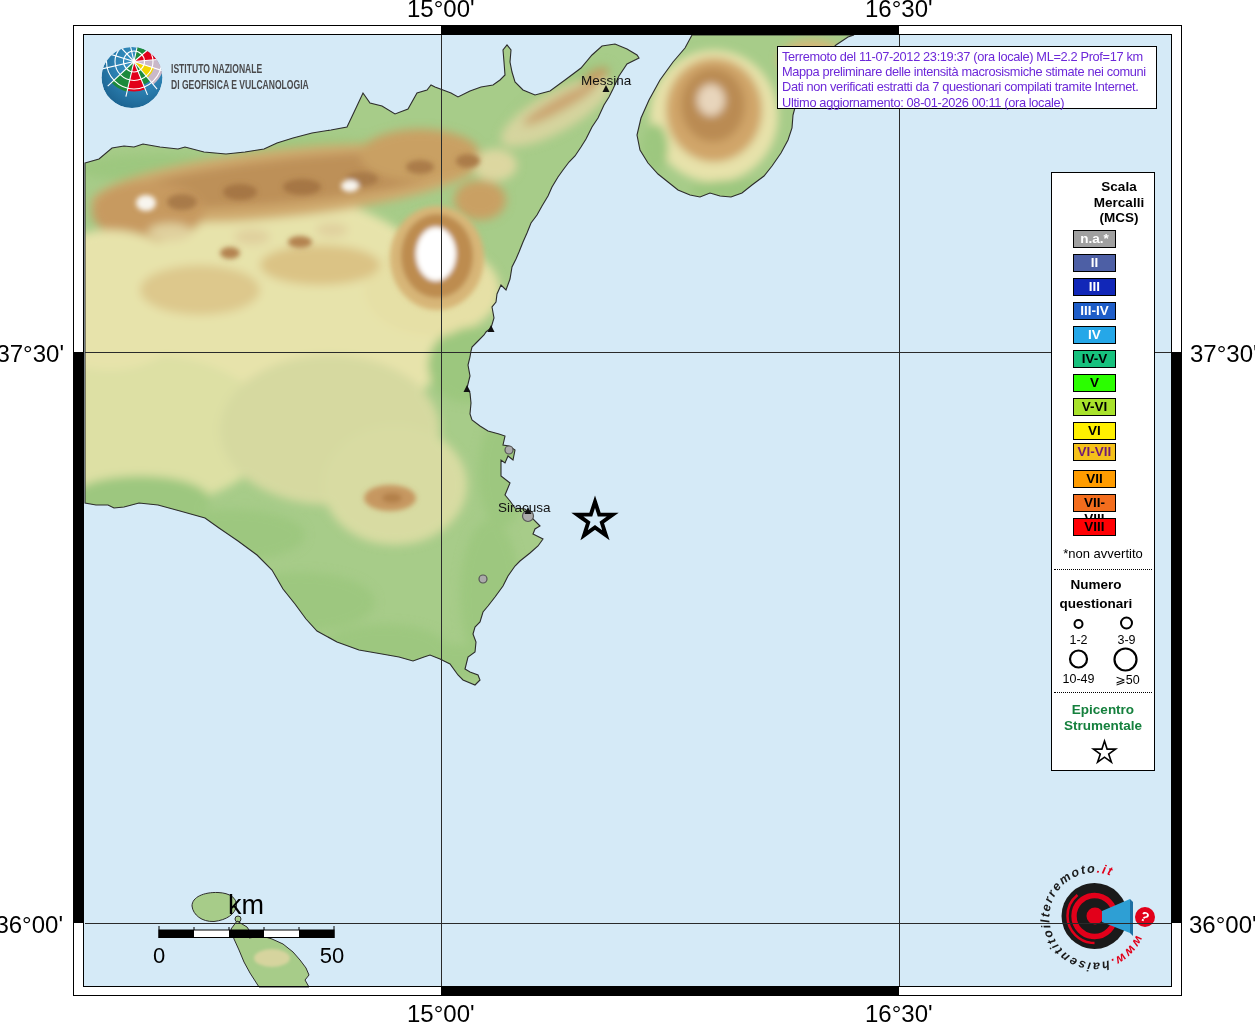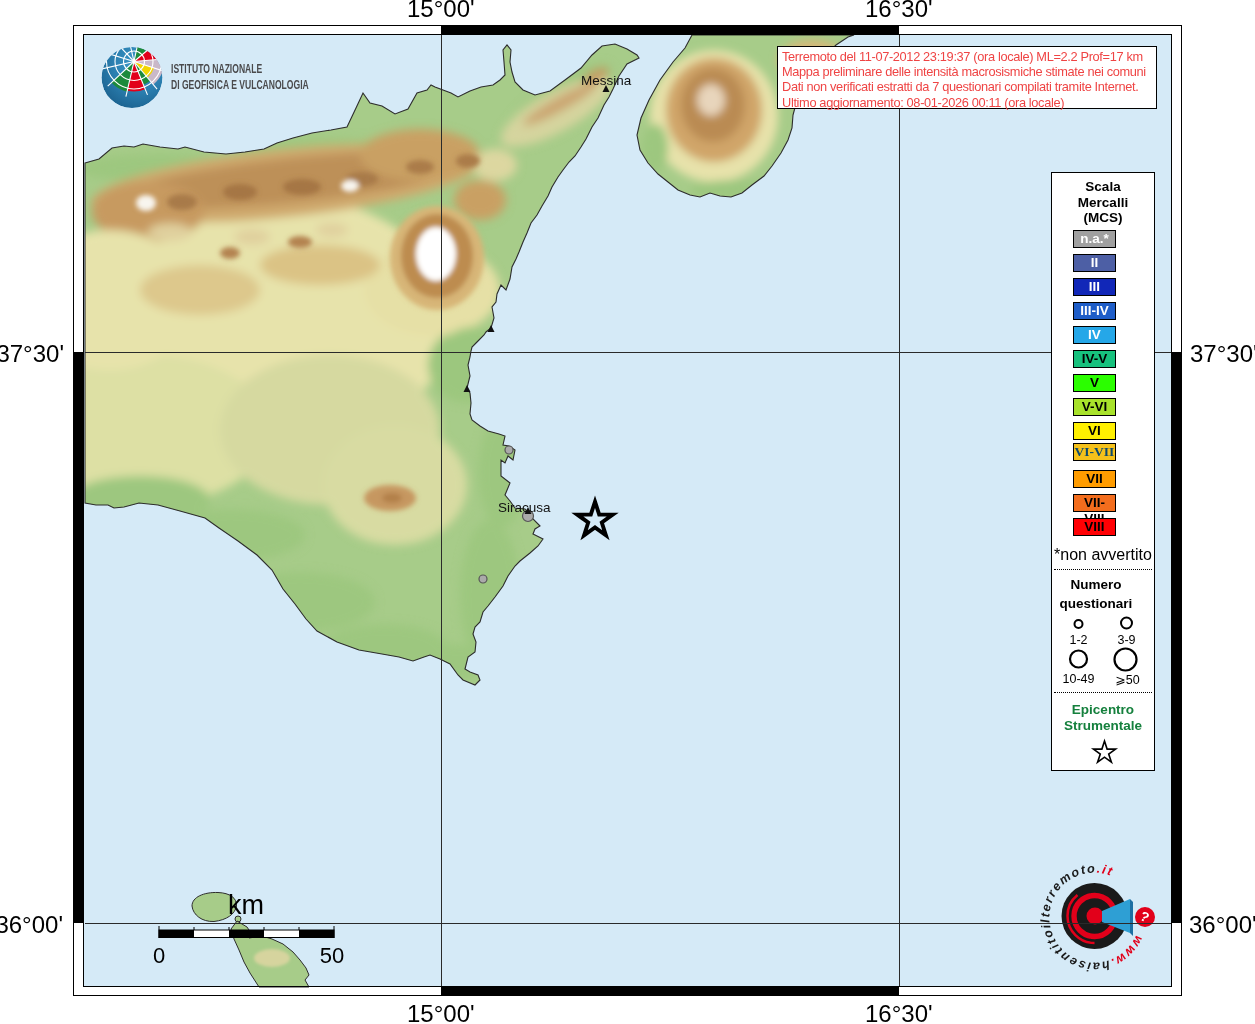--- a/index.html
+++ b/index.html
@@ -235,43 +235,43 @@
 
 <div class="axlab" style="left:407px;top:-3px;">15°00'</div>
 <div class="axlab" style="left:865px;top:-3px;">16°30'</div>
 <div class="axlab" style="left:407px;top:1002px;">15°00'</div>
 <div class="axlab" style="left:865px;top:1002px;">16°30'</div>
 <div class="axlab" style="right:1191px;top:342px;">37°30'</div>
 <div class="axlab" style="right:1192px;top:913px;">36°00'</div>
 <div class="axlab" style="left:1190px;top:342px;">37°30'</div>
 <div class="axlab" style="left:1189px;top:913px;">36°00'</div>
 
-<div style="position:absolute;left:777px;top:46px;width:380px;height:63px;background:#fff;border:1.5px solid #000;box-sizing:border-box;font-size:12.8px;line-height:15.2px;padding:2px 16px 0 4px;color:#ef4444;letter-spacing:-0.35px;white-space:nowrap;overflow:visible;">
+<div style="position:absolute;left:777px;top:46px;width:380px;height:63px;background:#fff;border:1.5px solid #000;box-sizing:border-box;font-size:12.8px;line-height:15.2px;padding:2px 16px 0 4px;color:#6d28d9;letter-spacing:-0.35px;white-space:nowrap;overflow:visible;">
 Terremoto del 11-07-2012 23:19:37 (ora locale) ML=2.2 Prof=17 km<br>
 Mappa preliminare delle intensità macrosismiche stimate nei comuni<br>
 Dati non verificati estratti da 7 questionari compilati tramite Internet.<br>
 Ultimo aggiornamento: 08-01-2026 00:11 (ora locale)
 </div>
 
 <div id="legend" style="position:absolute;left:1051px;top:172px;width:104px;height:599px;background:#fff;border:1px solid #000;box-sizing:border-box;">
-<div style="position:absolute;left:0;top:6px;width:102px;text-align:center;font-weight:bold;font-size:13.5px;line-height:15.5px;color:#000;">Scala<br>Mercalli<br>(MCS)</div>
+<div style="position:absolute;left:0;top:6px;width:102px;text-align:center;font-weight:bold;font-size:13.5px;line-height:15.5px;color:#000;padding-left:16px;">Scala<br>Mercalli<br>(MCS)</div>
 <div class="ibox" style="top:57px;background:#a0a0a0;color:#fff;">n.a.*</div>
 <div class="ibox" style="top:81px;background:#4d5fa5;color:#fff;">II</div>
 <div class="ibox" style="top:105px;background:#1127b8;color:#fff;">III</div>
 <div class="ibox" style="top:129px;background:#1e5dc8;color:#fff;">III-IV</div>
 <div class="ibox" style="top:153px;background:#25a7e8;color:#fff;">IV</div>
 <div class="ibox" style="top:177px;background:#17c17d;color:#000000;">IV-V</div>
 <div class="ibox" style="top:201px;background:#2bfe00;color:#000;">V</div>
 <div class="ibox" style="top:225px;background:#a8e22b;color:#000;">V-VI</div>
 <div class="ibox" style="top:249px;background:#fff000;color:#000;">VI</div>
-<div class="ibox" style="top:270px;background:#f5c11a;color:#0c4a6e;font-family:Liberation Serif, serif;">VI-VII</div>
+<div class="ibox" style="top:270px;background:#f5c11a;color:#701a75;">VI-VII</div>
 <div class="ibox" style="top:297px;background:#ff9c00;color:#000;">VII</div>
 <div class="ibox" style="top:321px;background:#f36d1d;color:#000;">VII-VIII</div>
 <div class="ibox" style="top:345px;background:#ff0004;color:#000;">VIII</div>
-<div style="position:absolute;left:0;top:373px;width:102px;text-align:center;font-size:16px;color:#000;">*non avvertito</div>
+<div style="position:absolute;left:0;top:373px;width:102px;text-align:center;font-size:13px;color:#000;">*non avvertito</div>
 <div style="position:absolute;left:2px;top:396px;width:98px;border-top:1.5px dotted #000;"></div>
 <div style="position:absolute;left:0;top:402px;width:88px;text-align:center;font-weight:bold;font-size:13.5px;line-height:19px;color:#000;">Numero<br>questionari</div>
 <svg width="102" height="155" style="position:absolute;left:0;top:440px;">
 <circle cx="26.5" cy="11" r="4" fill="#fff" stroke="#000" stroke-width="2"></circle>
 <circle cx="74.5" cy="10" r="5.5" fill="#fff" stroke="#000" stroke-width="2"></circle>
 <circle cx="26.5" cy="46" r="8.5" fill="#fff" stroke="#000" stroke-width="2.2"></circle>
 <circle cx="73.5" cy="46.5" r="11" fill="#fff" stroke="#000" stroke-width="2.2"></circle>
 <text x="26.5" y="30.5" font-size="12.5" text-anchor="middle" fill="#000">1-2</text>
 <text x="74.5" y="30.5" font-size="12.5" text-anchor="middle" fill="#000">3-9</text>
 <text x="26.5" y="69.5" font-size="12.5" text-anchor="middle" fill="#000">10-49</text>

